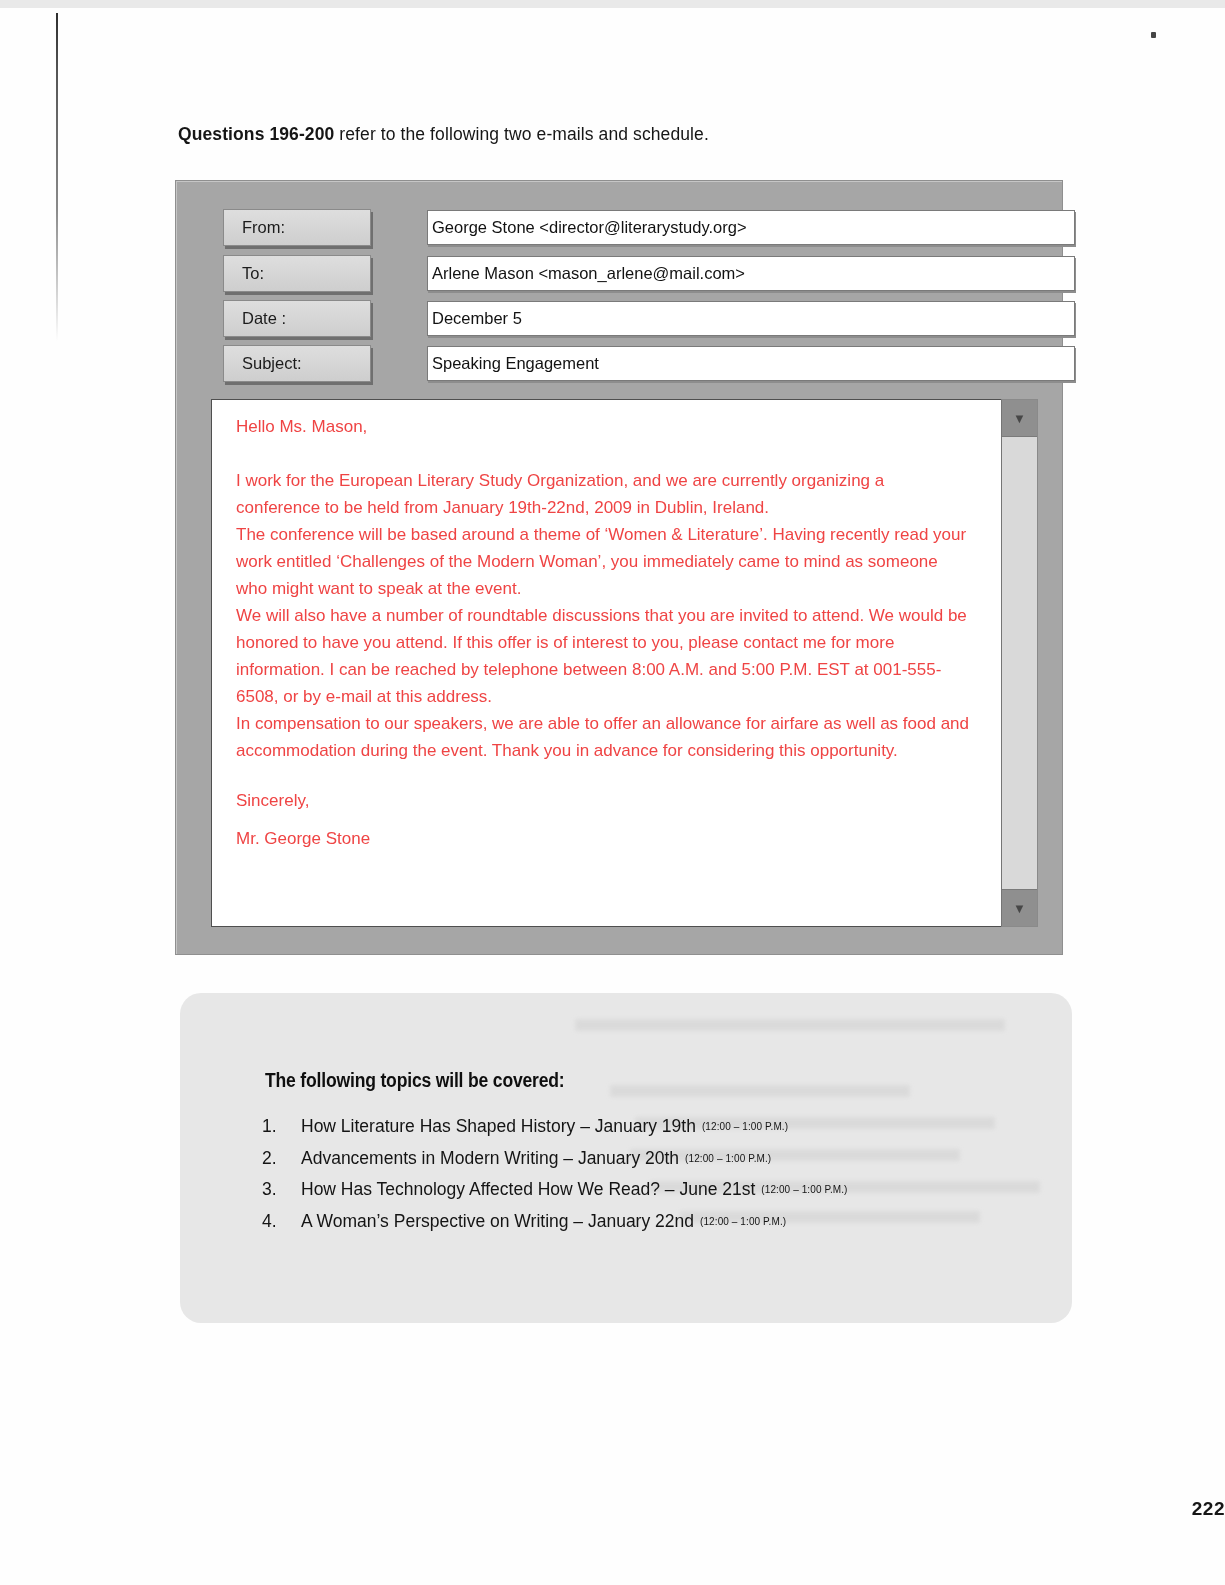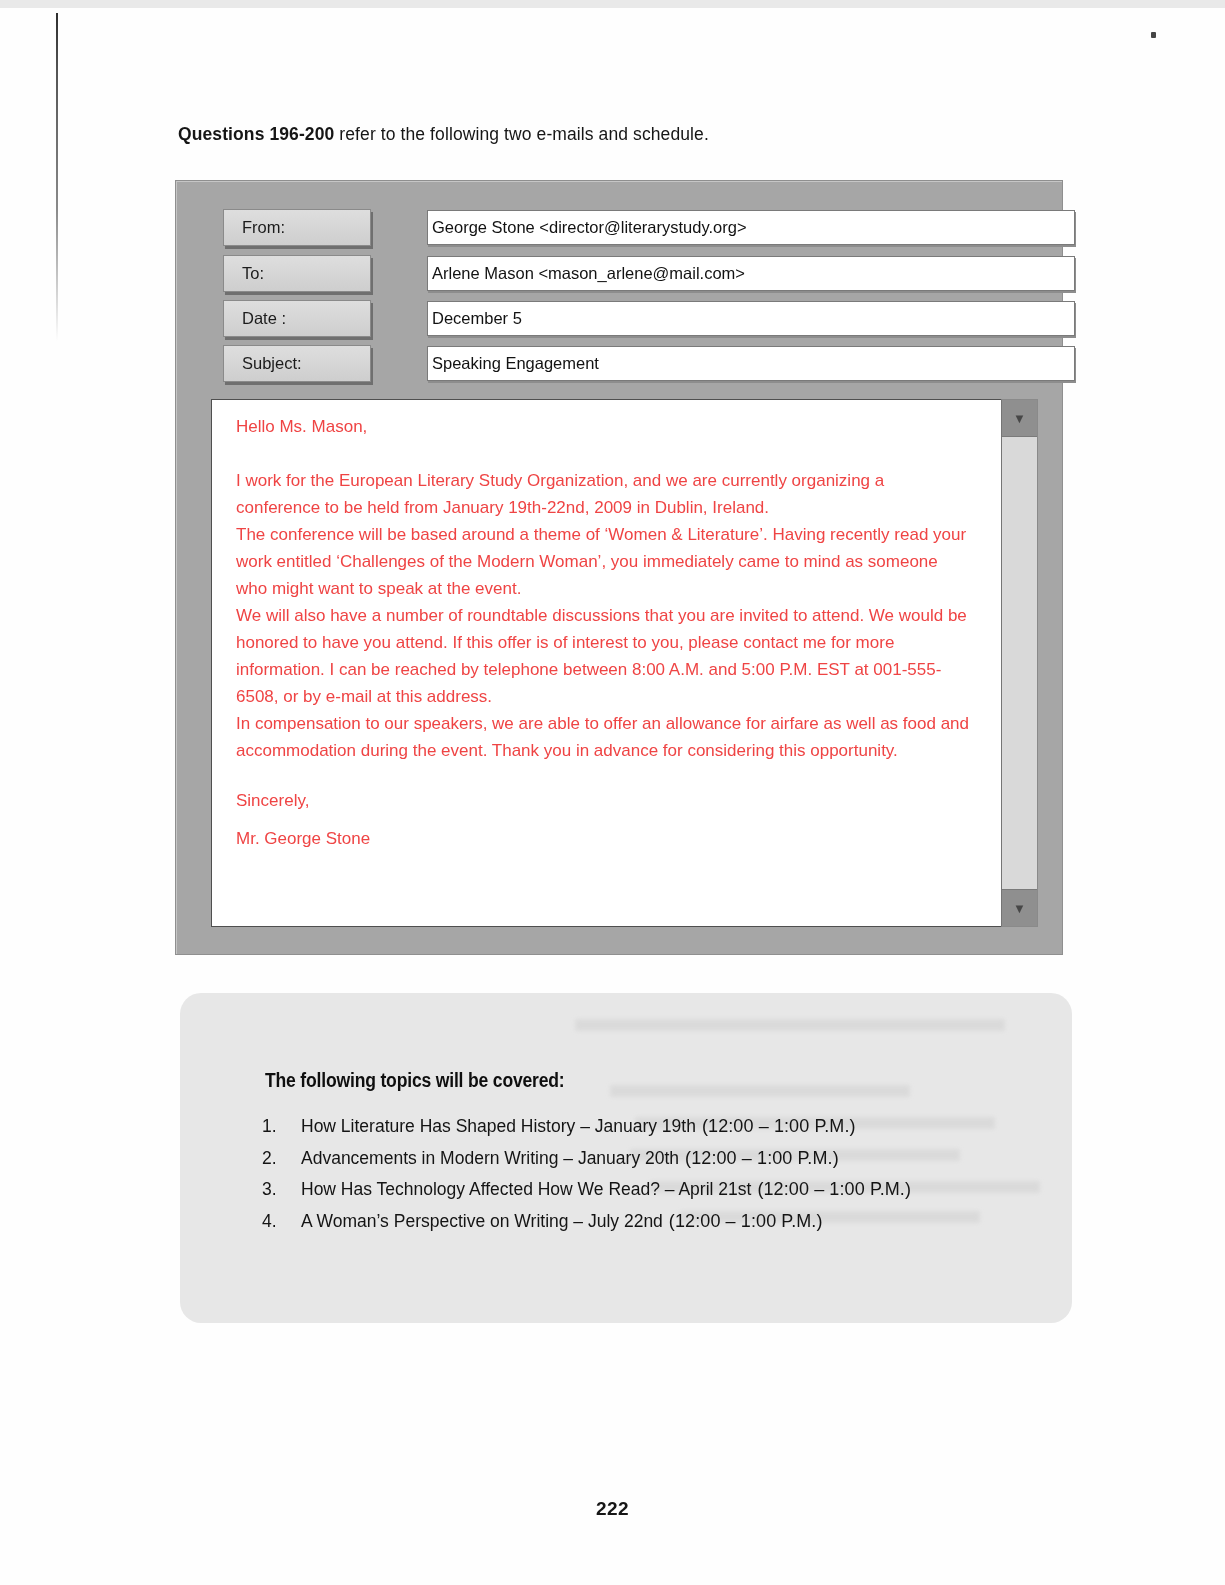--- a/index.html
+++ b/index.html
@@ -58,23 +58,23 @@
   .g1{left:430px;top:92px;width:300px;}
   .g2{left:455px;top:124px;width:360px;}
   .g3{left:450px;top:156px;width:330px;}
   .g4{left:470px;top:188px;width:390px;}
   .g5{left:500px;top:218px;width:300px;}
   .schedule-heading{position:absolute;left:85px;top:76px;font-size:19.5px;font-weight:700;
     letter-spacing:-.2px;transform:scaleX(.9);transform-origin:left center;color:#0f0f0f;}
   .topic-list{position:absolute;left:82px;top:118px;width:760px;}
   .topic-item{display:flex;height:31.5px;align-items:center;font-size:17.5px;color:#141414;}
   .topic-num{width:39px;flex:0 0 39px;}
-  .topic-time{font-size:18px;margin-left:6px;letter-spacing:.1px;}
+  .topic-time{font-size:10px;margin-left:6px;letter-spacing:.1px;}
 
-  .page-number{position:absolute;left:0;top:1490px;width:1225px;text-align:center;
+  .page-number{position:absolute;left:0;top:1490px;width:1225px;text-align:right;
     font-size:19px;font-weight:700;letter-spacing:.5px;}
 </style>
 </head>
 <body>
 
 <div class="page">
 
   <div class="scan-line"></div>
   <div class="scan-speck"></div>
   <div class="scan-bottom-bar"></div>
@@ -139,26 +139,26 @@
         <span class="topic-text">How Literature Has Shaped History – January 19th</span>
         <span class="topic-time">(12:00 – 1:00 P.M.)</span>
       </div>
       <div class="topic-item">
         <span class="topic-num">2.</span>
         <span class="topic-text">Advancements in Modern Writing – January 20th</span>
         <span class="topic-time">(12:00 – 1:00 P.M.)</span>
       </div>
       <div class="topic-item">
         <span class="topic-num">3.</span>
-        <span class="topic-text">How Has Technology Affected How We Read? – April 21st</span>
+        <span class="topic-text">How Has Technology Affected How We Read? – June 21st</span>
         <span class="topic-time">(12:00 – 1:00 P.M.)</span>
       </div>
       <div class="topic-item">
         <span class="topic-num">4.</span>
-        <span class="topic-text">A Woman’s Perspective on Writing – July 22nd</span>
+        <span class="topic-text">A Woman’s Perspective on Writing – January 22nd</span>
         <span class="topic-time">(12:00 – 1:00 P.M.)</span>
       </div>
     </div>
   </div>
 
   <div class="page-number">222</div>
 
 </div>
 
 </body></html>

